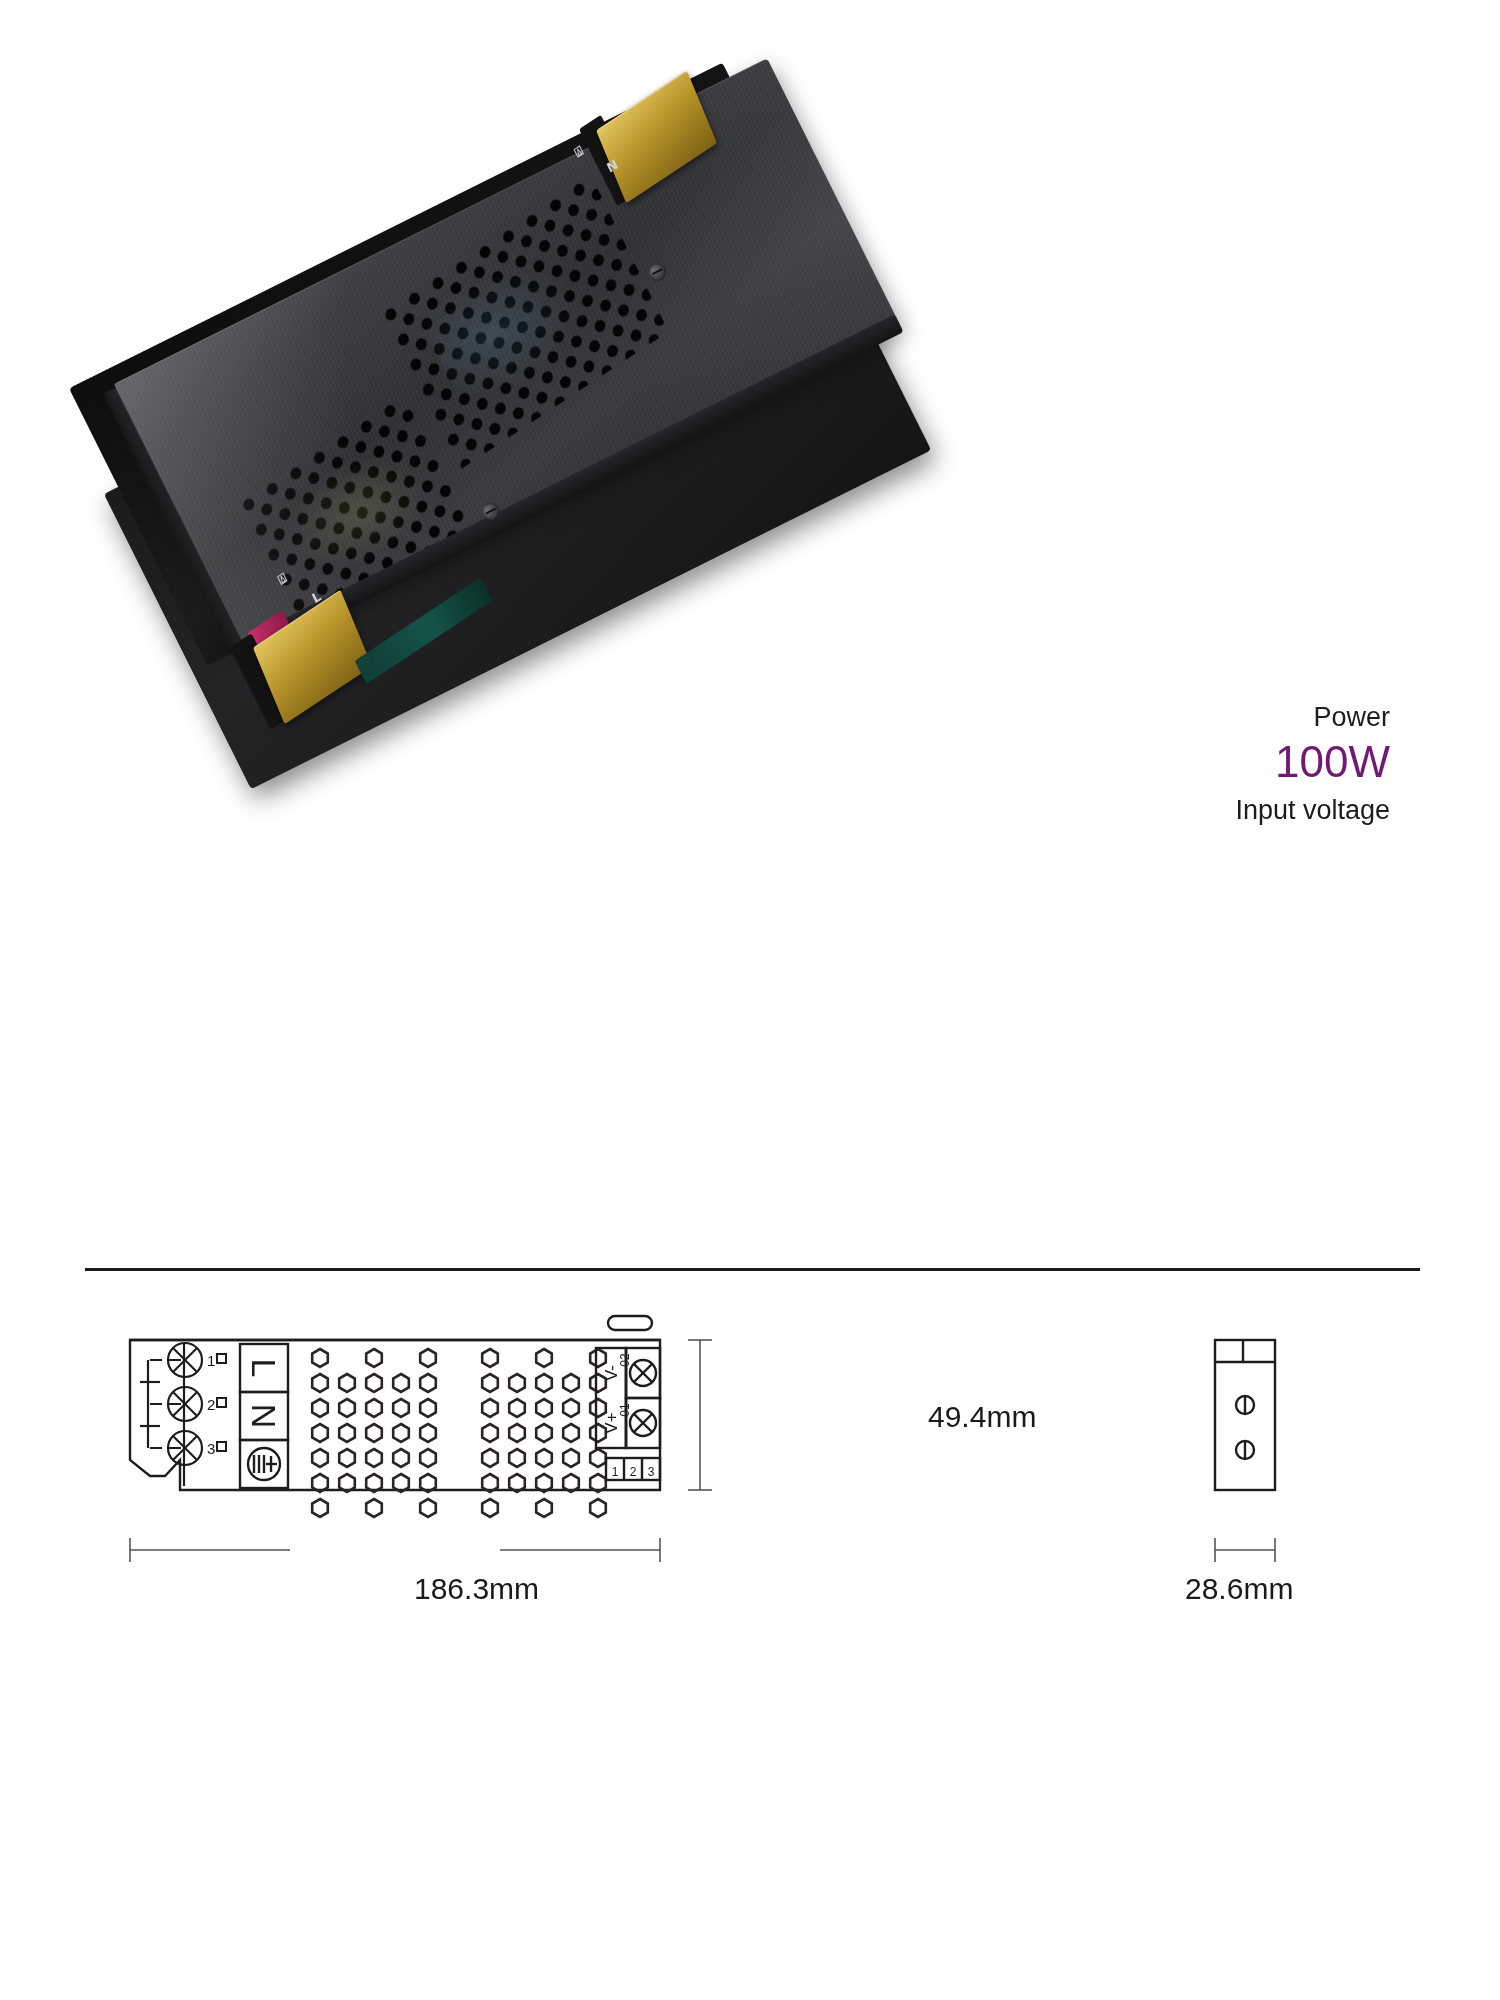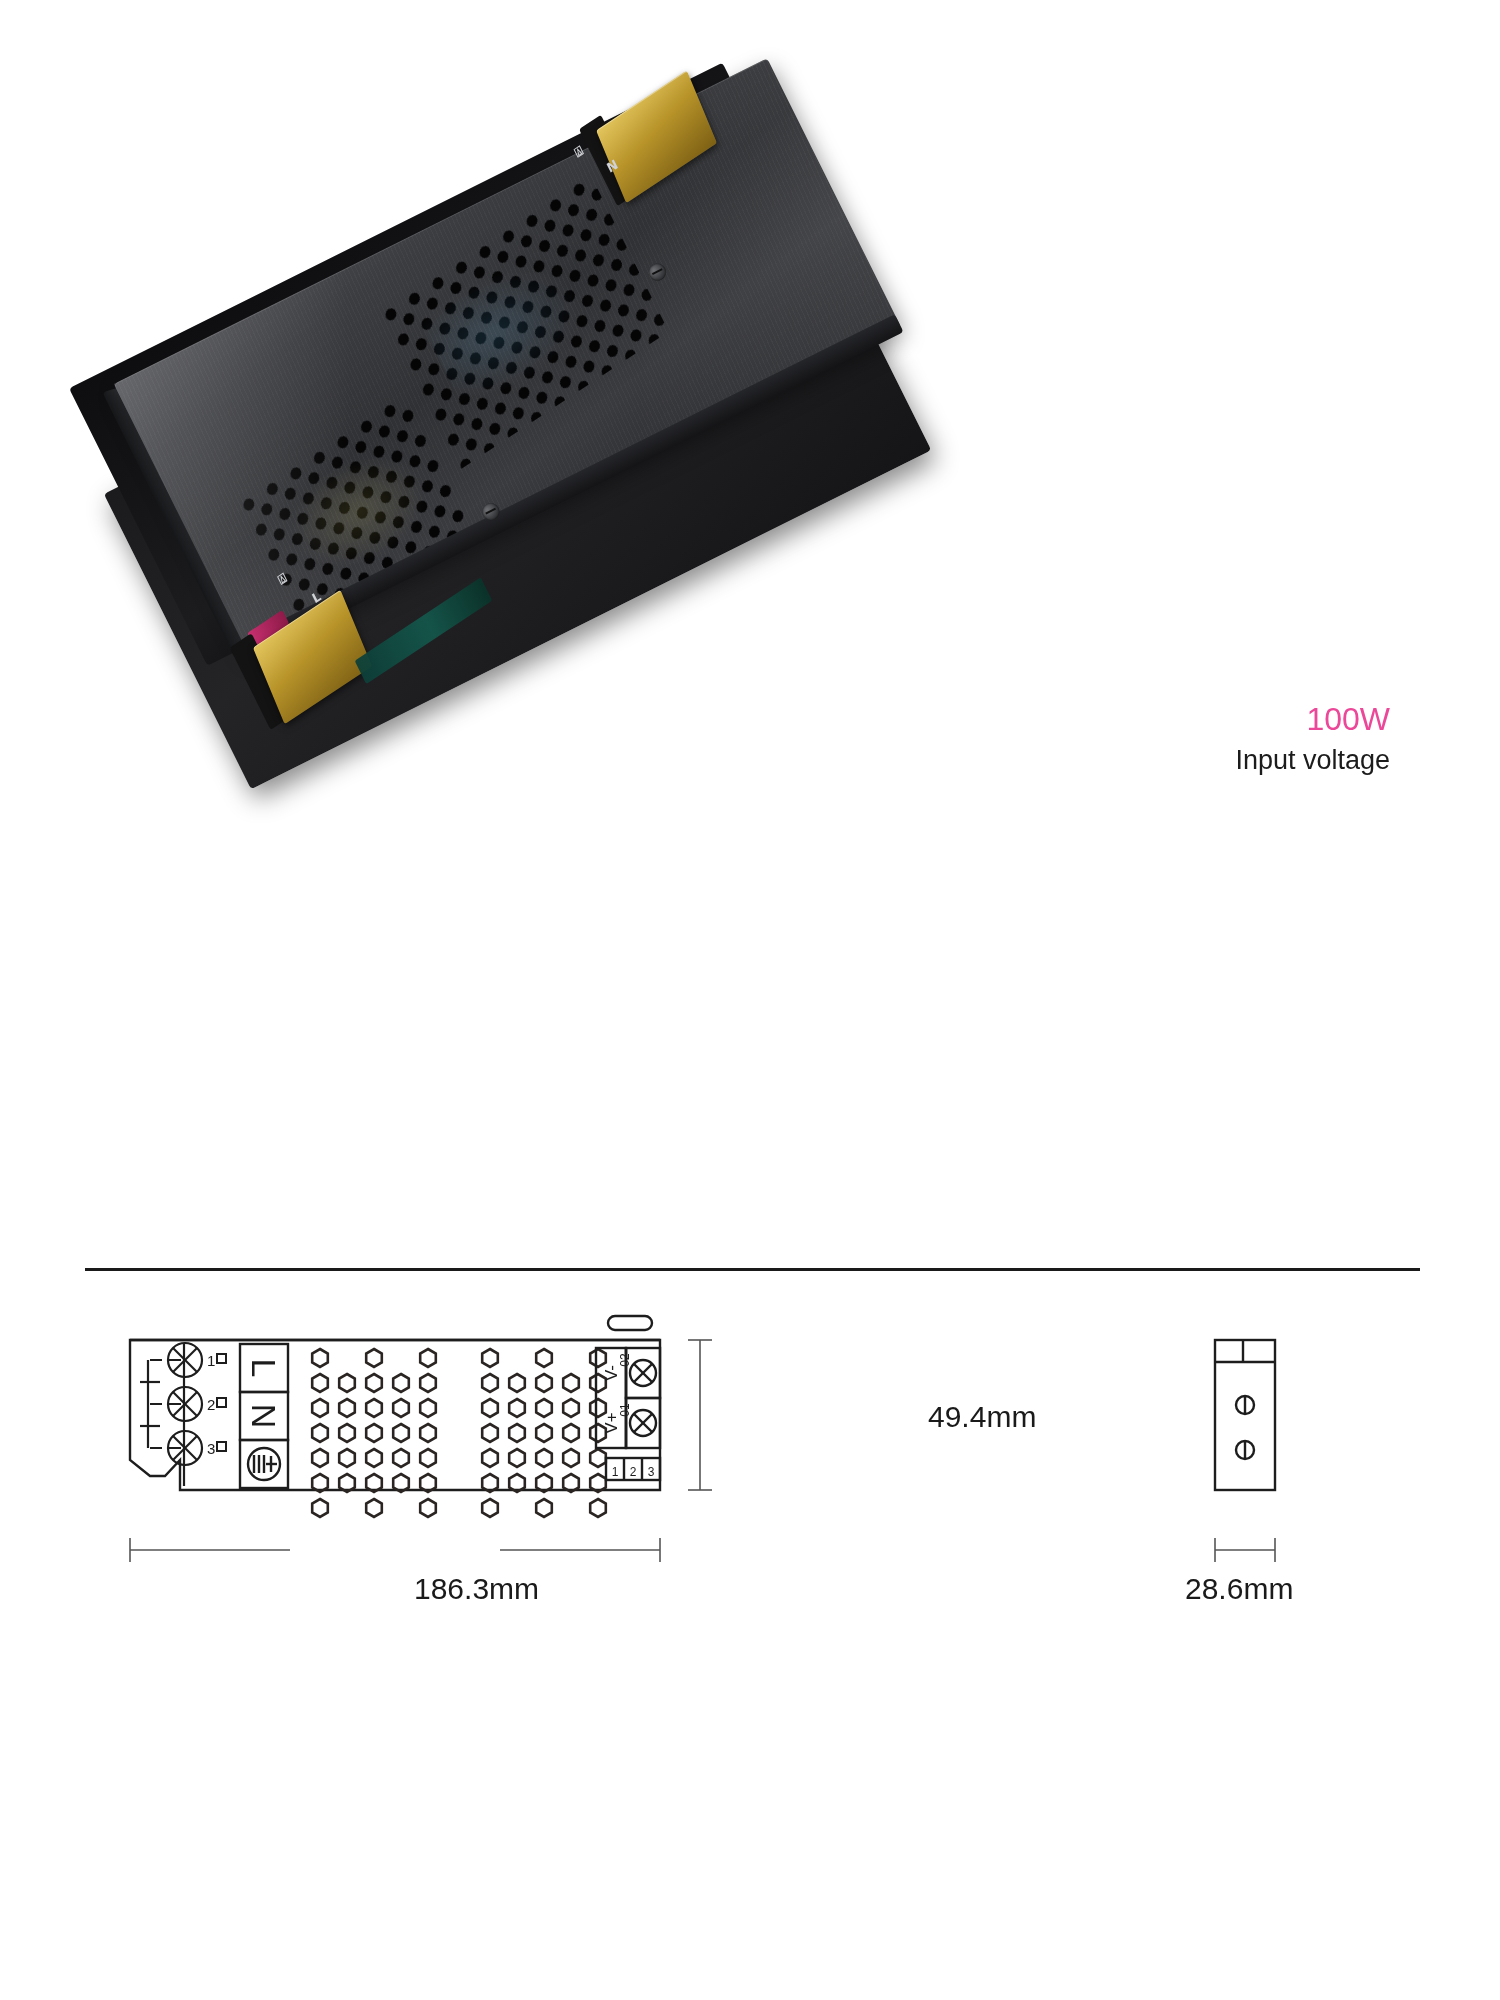--- a/index.html
+++ b/index.html
@@ -67,21 +67,21 @@
         background:linear-gradient(90deg,#c7306f,#8e1b49);transform:skewY(-7deg);}
   .pcb{position:absolute;left:150px;top:372px;width:150px;height:26px;
         background:linear-gradient(90deg,#0d3f38,#14564b 55%,#0a3229);transform:skewY(-7deg);
         opacity:.95;border-radius:2px;}
   .label-mark{position:absolute;color:#cfd2d6;font-size:13px;font-weight:bold;
         font-family:"DejaVu Sans",sans-serif;transform:skewY(-7deg);}
 
   
   #specs{position:absolute;right:110px;top:700px;width:520px;text-align:right;}
   .spec-label{font-size:27px;line-height:1.30;color:#1c1c1c;}
-  .spec-value{font-size:32px;line-height:1.22;color:#ec4899;margin-bottom:4px;}
+  .spec-value{font-size:44px;line-height:1.22;color:#701a75;margin-bottom:4px;}
 
   
   #divider{position:absolute;left:85px;top:1268px;width:1335px;height:3px;background:#1a1a1a;}
 
   
   #tech{position:absolute;left:0;top:1300px;width:1500px;height:400px;}
   #tech svg{display:block;}
 
   
   .dim-text{position:absolute;font-size:30px;color:#1a1a1a;white-space:nowrap;}
@@ -120,20 +120,21 @@
     <div class="screw" style="left:330px;top:300px;"></div>
 
     <span class="label-mark" style="left:574px;top:18px;">⍍</span>
     <span class="label-mark" style="left:596px;top:46px;">N</span>
     <span class="label-mark" style="left:118px;top:268px;">⍍</span>
     <span class="label-mark" style="left:140px;top:300px;">L</span>
   </div>
 </div>
 
 <div id="specs">
+  <div class="spec-label">Power</div>
   <div class="spec-value">100W</div>
   <div class="spec-label">Input voltage</div>
 </div>
 
 <div id="divider"></div>
 
 <div id="tech">
 <svg width="1500" height="400" viewBox="0 0 1500 400" xmlns="http://www.w3.org/2000/svg">
   <defs>
 

